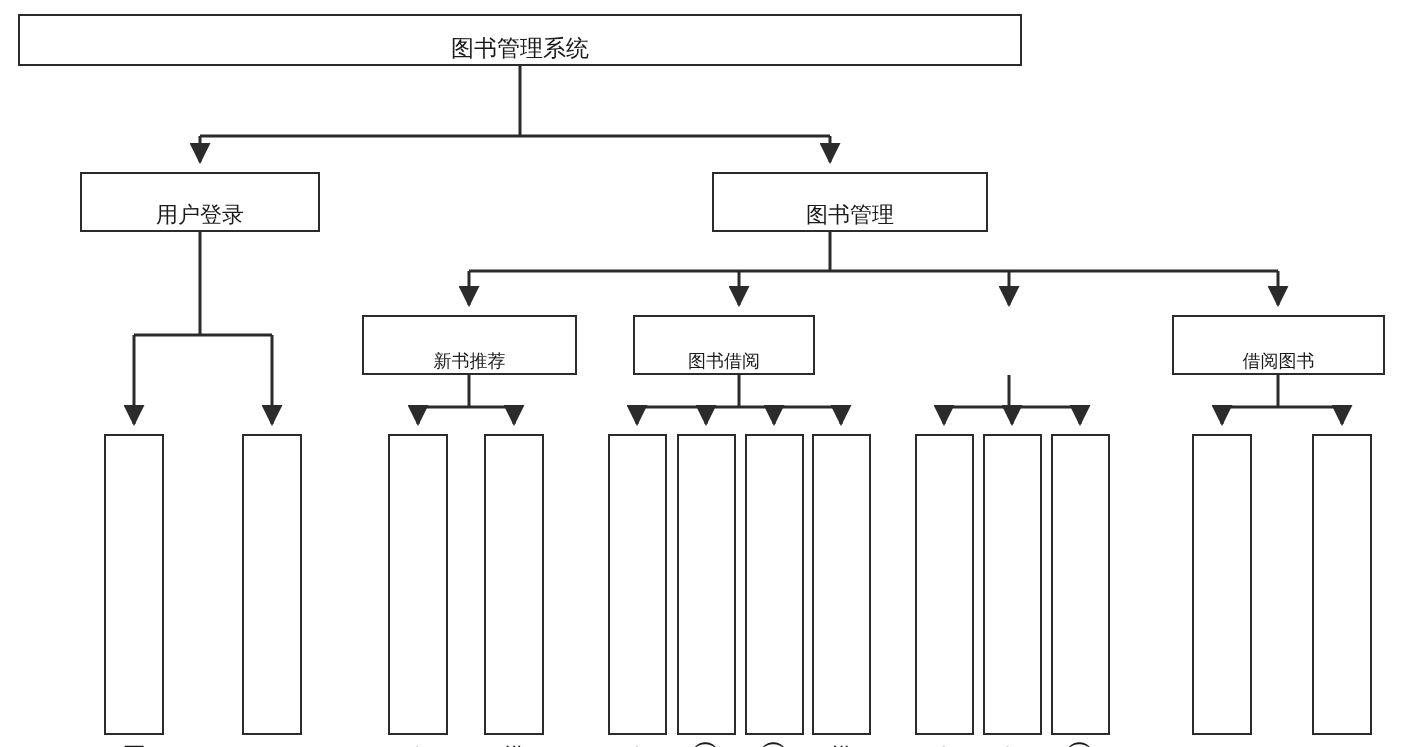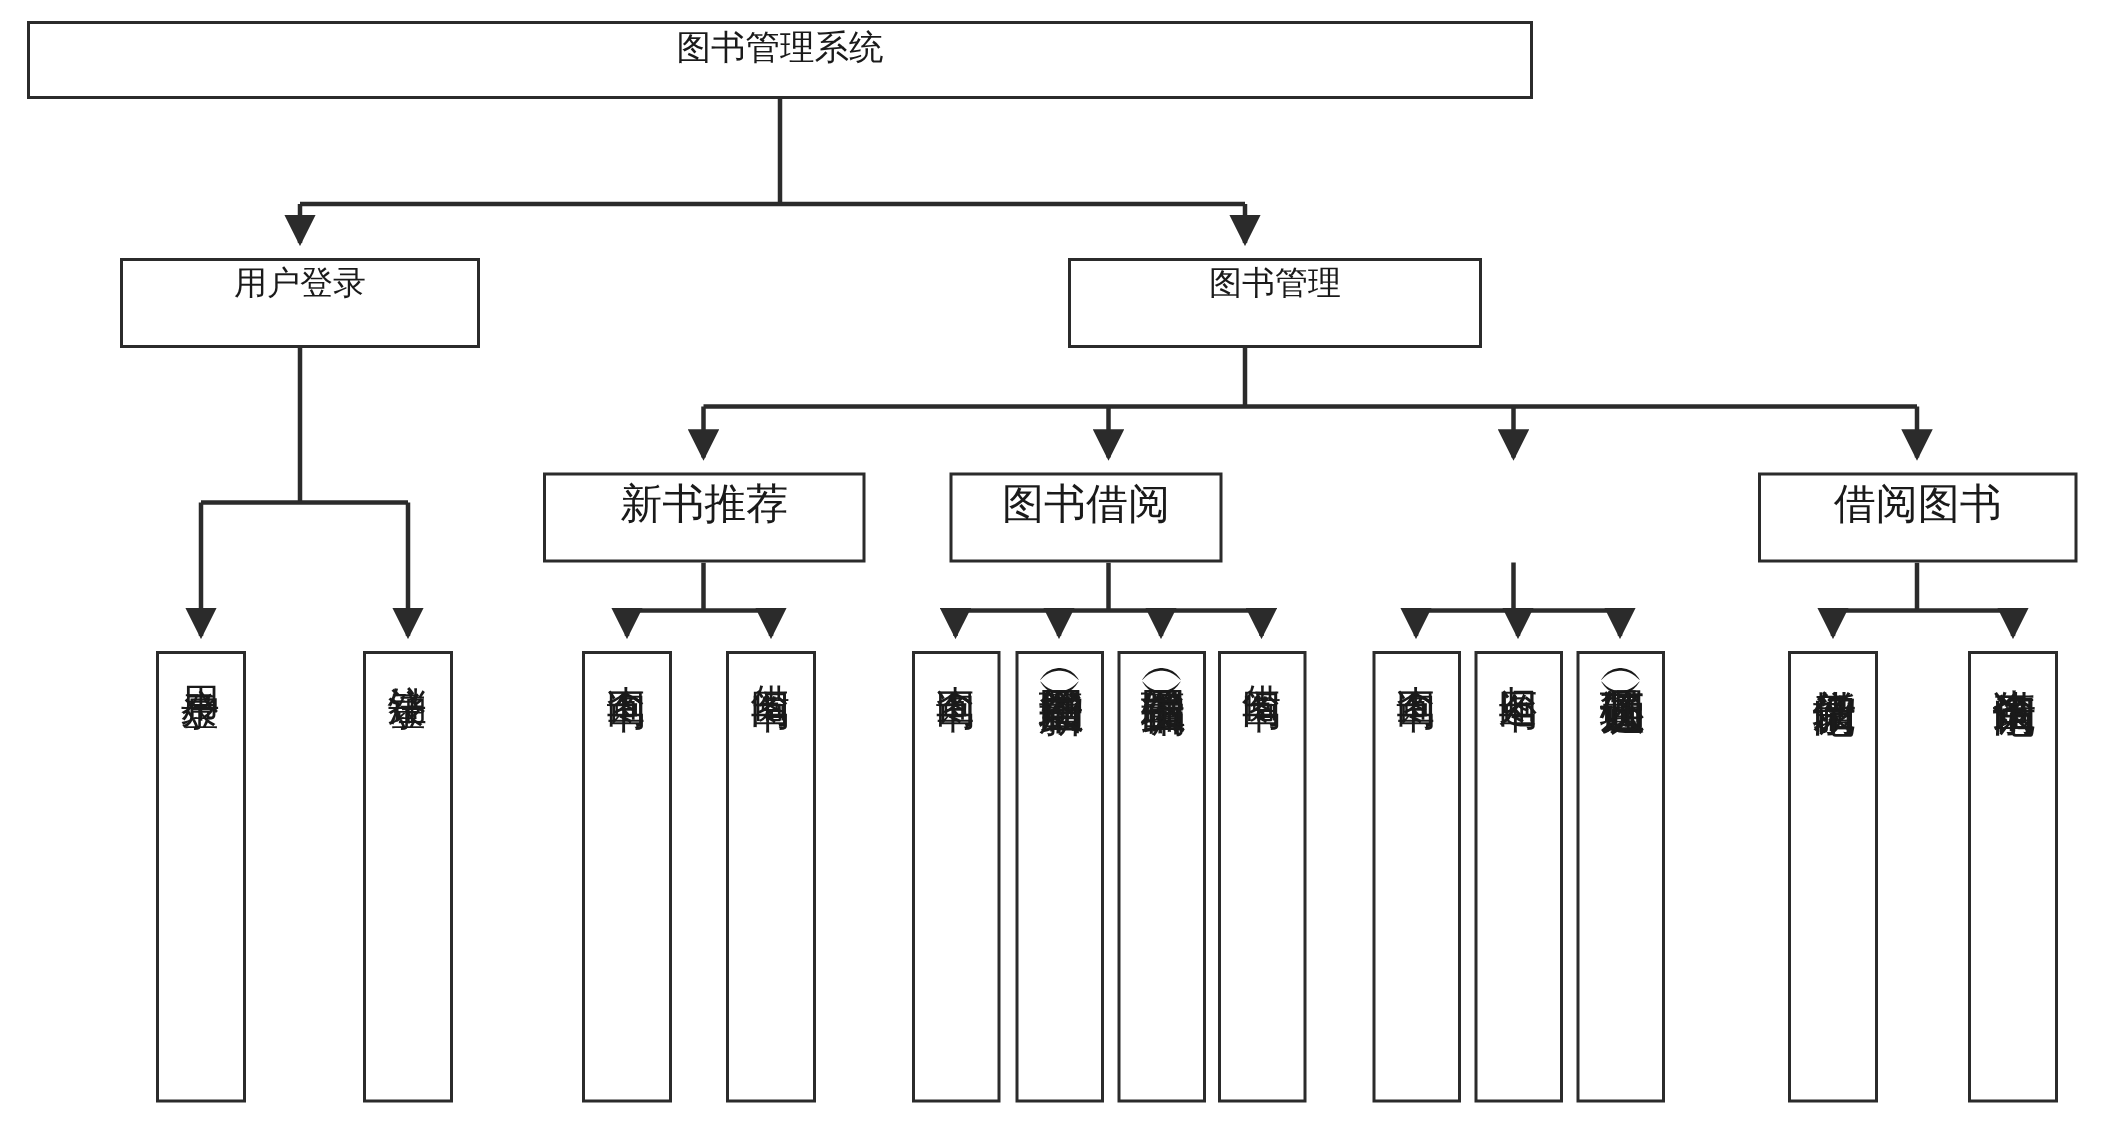--- a/index.html
+++ b/index.html
@@ -16,32 +16,32 @@
     height: 747px;
     background: #ffffff;
     overflow: hidden;
   }
   .node {
     position: absolute;
     box-sizing: border-box;
     border: 2px solid #2b2b2b;
     background: #ffffff;
     display: flex;
-    align-items: flex-start;
+    align-items: flex-end;
     justify-content: center;
     color: #1a1a1a;
   }
   .node-root {
     font-size: 23px;
   }
   .node-l2 {
     font-size: 22px;
   }
   .node-l3 {
-    font-size: 28px;
+    font-size: 18px;
   }
   
   .vtext {
     writing-mode: vertical-rl;
     text-orientation: upright;
     letter-spacing: 2px;
     line-height: 1;
     white-space: nowrap;
     text-align: center;
   }

